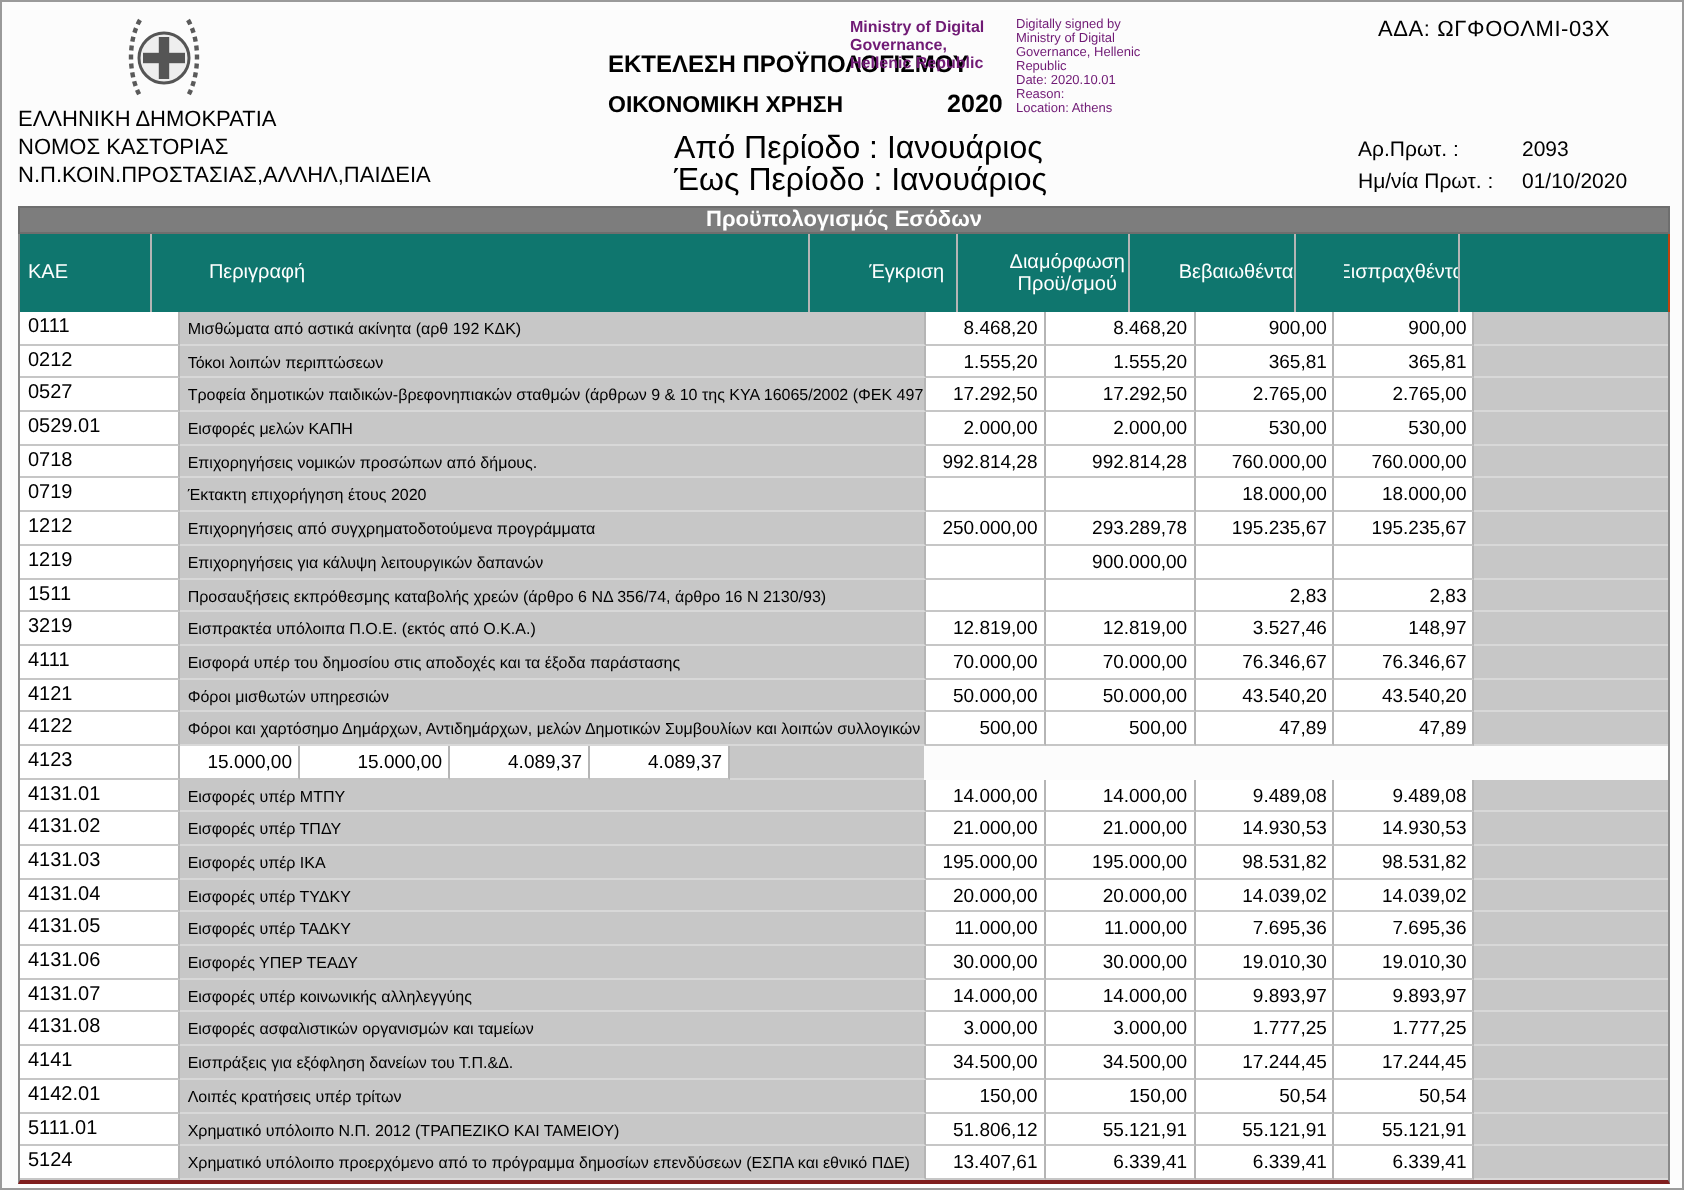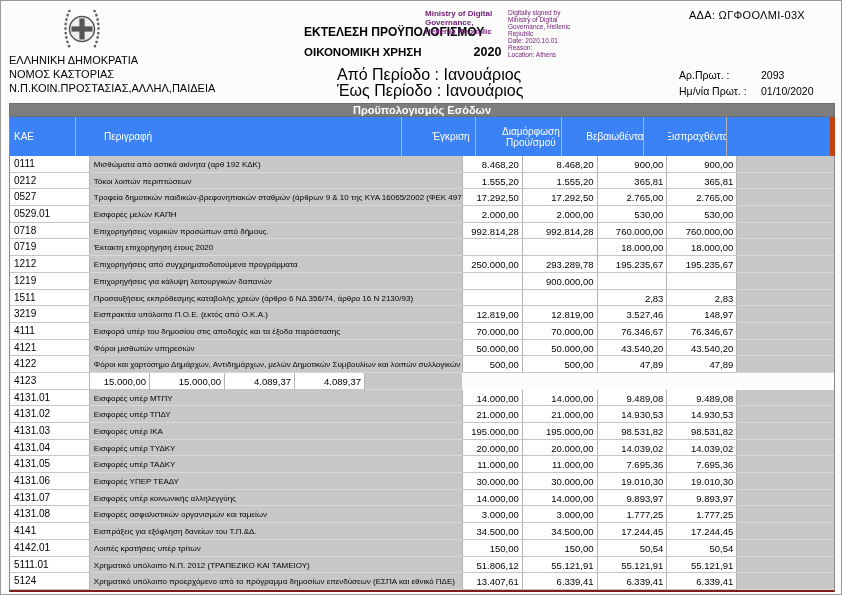--- a/index.html
+++ b/index.html
@@ -30,22 +30,22 @@
   .proto .row{display:flex;}
   .proto .lbl{width:76px;}
   .proto .val{margin-left:6px;}
 
   .tablewrap{position:absolute;left:8px;top:102px;width:826px;}
   .section-bar{
     height:14px;background:#7d7d7d;color:#fff;font-weight:bold;font-size:11px;
     display:flex;align-items:center;justify-content:center;
     border:1px solid #6e6e6e;box-sizing:border-box;
   }
-  .thead{display:flex;background:#3b82f6;color:#fff;height:39px;
-    border-left:1px solid #8a8a8a;border-right:5px solid #c2410c;box-sizing:border-box;gap:24px;}
+  .thead{display:flex;background:#0f766e;color:#fff;height:39px;
+    border-left:1px solid #8a8a8a;border-right:1px solid #c2410c;box-sizing:border-box;gap:24px;}
   .th{box-sizing:border-box;border-right:1px solid #b5b5b5;font-size:10px;
     display:flex;align-items:center;padding:2px 4px;overflow:hidden;}
   .th.kae-h{width:80px;}
   .th.desc-h{width:374px;}
   .th.n1{width:60px;justify-content:center;text-align:center;}
   .th.n2{width:75px;justify-content:center;text-align:center;}
   .th.n3{width:70px;justify-content:center;text-align:center;}
   .th.n4{width:70px;justify-content:center;text-align:center;}
   .th.tail-h{width:97px;border-right:none;}
 

